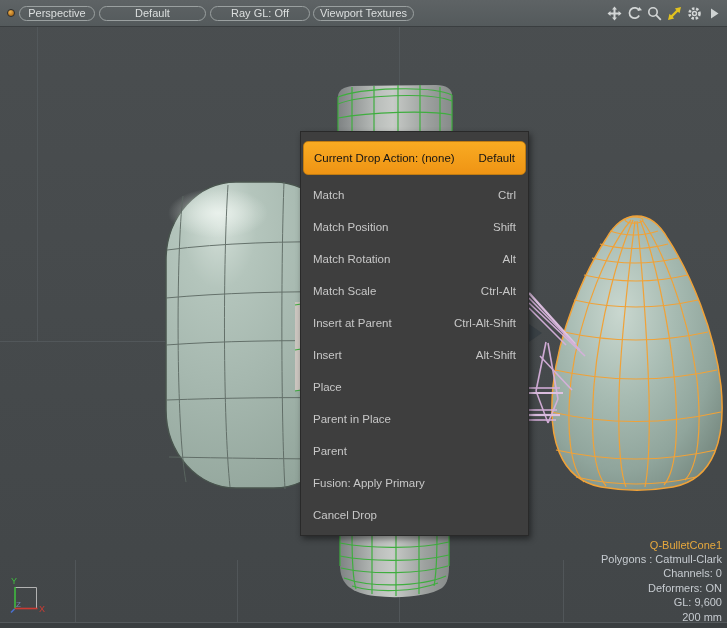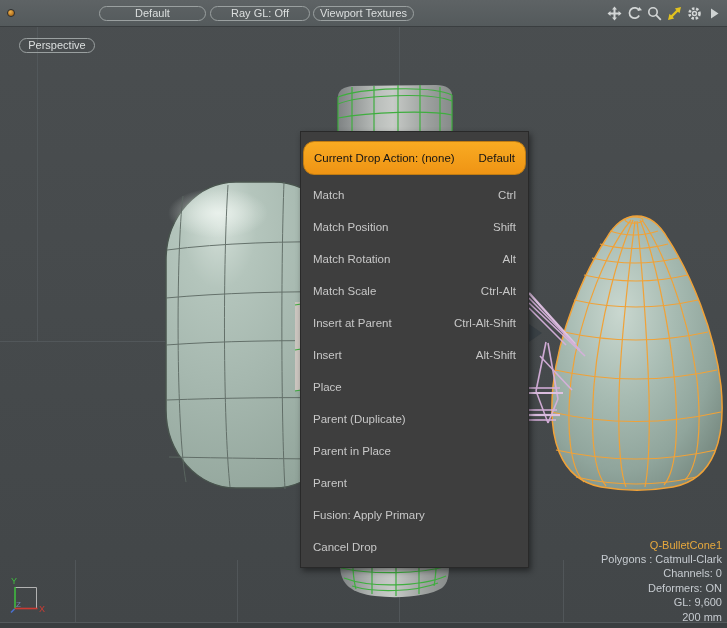--- a/index.html
+++ b/index.html
@@ -13,35 +13,35 @@
   .toolbar{position:absolute;left:0;top:0;width:727px;height:26px;z-index:5;
            background:linear-gradient(#5e6365,#545a5c);
            border-bottom:1px solid #3a3e40;}
   .tb-dot{position:absolute;left:7px;top:9px;width:8px;height:8px;border-radius:50%;
           background:radial-gradient(circle at 35% 30%,#f0b34d,#b06f1d 70%,#7d4e12);
           border:1px solid #2c2c2c;box-sizing:border-box;}
   .tb-buttons{position:absolute;left:19px;top:6px;height:15px;display:flex;}
   .tb-btn{box-sizing:border-box;height:15px;border:1px solid #9aa0a0;border-radius:8px;
           color:#dcdfdf;font-size:11px;line-height:13px;text-align:center;
           background:transparent;cursor:default;}
-  .tb-btn:nth-child(1){width:76px;margin-right:4px;margin-top:32px;}
+  .tb-btn:nth-child(1){width:76px;margin-right:4px;}
   .tb-btn:nth-child(2){width:107px;margin-right:4px;}
   .tb-btn:nth-child(3){width:100px;margin-right:3px;}
   .tb-btn:nth-child(4){width:101px;}
   .tb-icons{position:absolute;right:4px;top:5px;display:flex;align-items:center;}
   .tb-icon{width:17px;height:16px;margin-left:3px;display:flex;align-items:center;justify-content:center;}
 
   
   .menu{position:absolute;left:300px;top:131px;width:229px;z-index:10;
         background:#3e3e3e;border:1px solid #292929;box-sizing:border-box;
         padding:8px 0;box-shadow:2px 3px 6px rgba(0,0,0,.45);}
   .menu-item{height:24px;display:flex;align-items:center;justify-content:space-between;
              padding:0 12px;font-size:11.5px;color:#c7c7c7;margin-top:8px;}
   .menu-item .mi-shortcut{color:#c7c7c7;}
-  .menu-item.highlighted{height:22px;margin:1px 2px;padding:16px 10px;border-radius:11px;
+  .menu-item.highlighted{height:22px;margin:1px 2px;padding:16px 10px;border-radius:5px;
              background:linear-gradient(#f9ab22,#ef9414);
              border:1px solid #c07c12;box-sizing:border-box;color:#141414;}
   .menu-item.highlighted .mi-shortcut{color:#141414;}
 
   
   .status{position:absolute;right:5px;bottom:4px;z-index:6;text-align:right;
           font-size:11px;line-height:14.4px;color:#c6cbd0;}
   .status .name{color:#e7a83d;}
 </style>
 </head>
@@ -276,24 +276,20 @@
       </div>
       <div class="menu-item">
         <span class="mi-label">Insert</span>
         <span class="mi-shortcut">Alt-Shift</span>
       </div>
       <div class="menu-item">
         <span class="mi-label">Place</span>
         <span class="mi-shortcut"></span>
       </div>
       <div class="menu-item">
-        <span class="mi-label">Parent (Duplicate)</span>
-        <span class="mi-shortcut"></span>
-      </div>
-      <div class="menu-item">
         <span class="mi-label">Parent in Place</span>
         <span class="mi-shortcut"></span>
       </div>
       <div class="menu-item">
         <span class="mi-label">Parent</span>
         <span class="mi-shortcut"></span>
       </div>
       <div class="menu-item">
         <span class="mi-label">Fusion: Apply Primary</span>
         <span class="mi-shortcut"></span>

